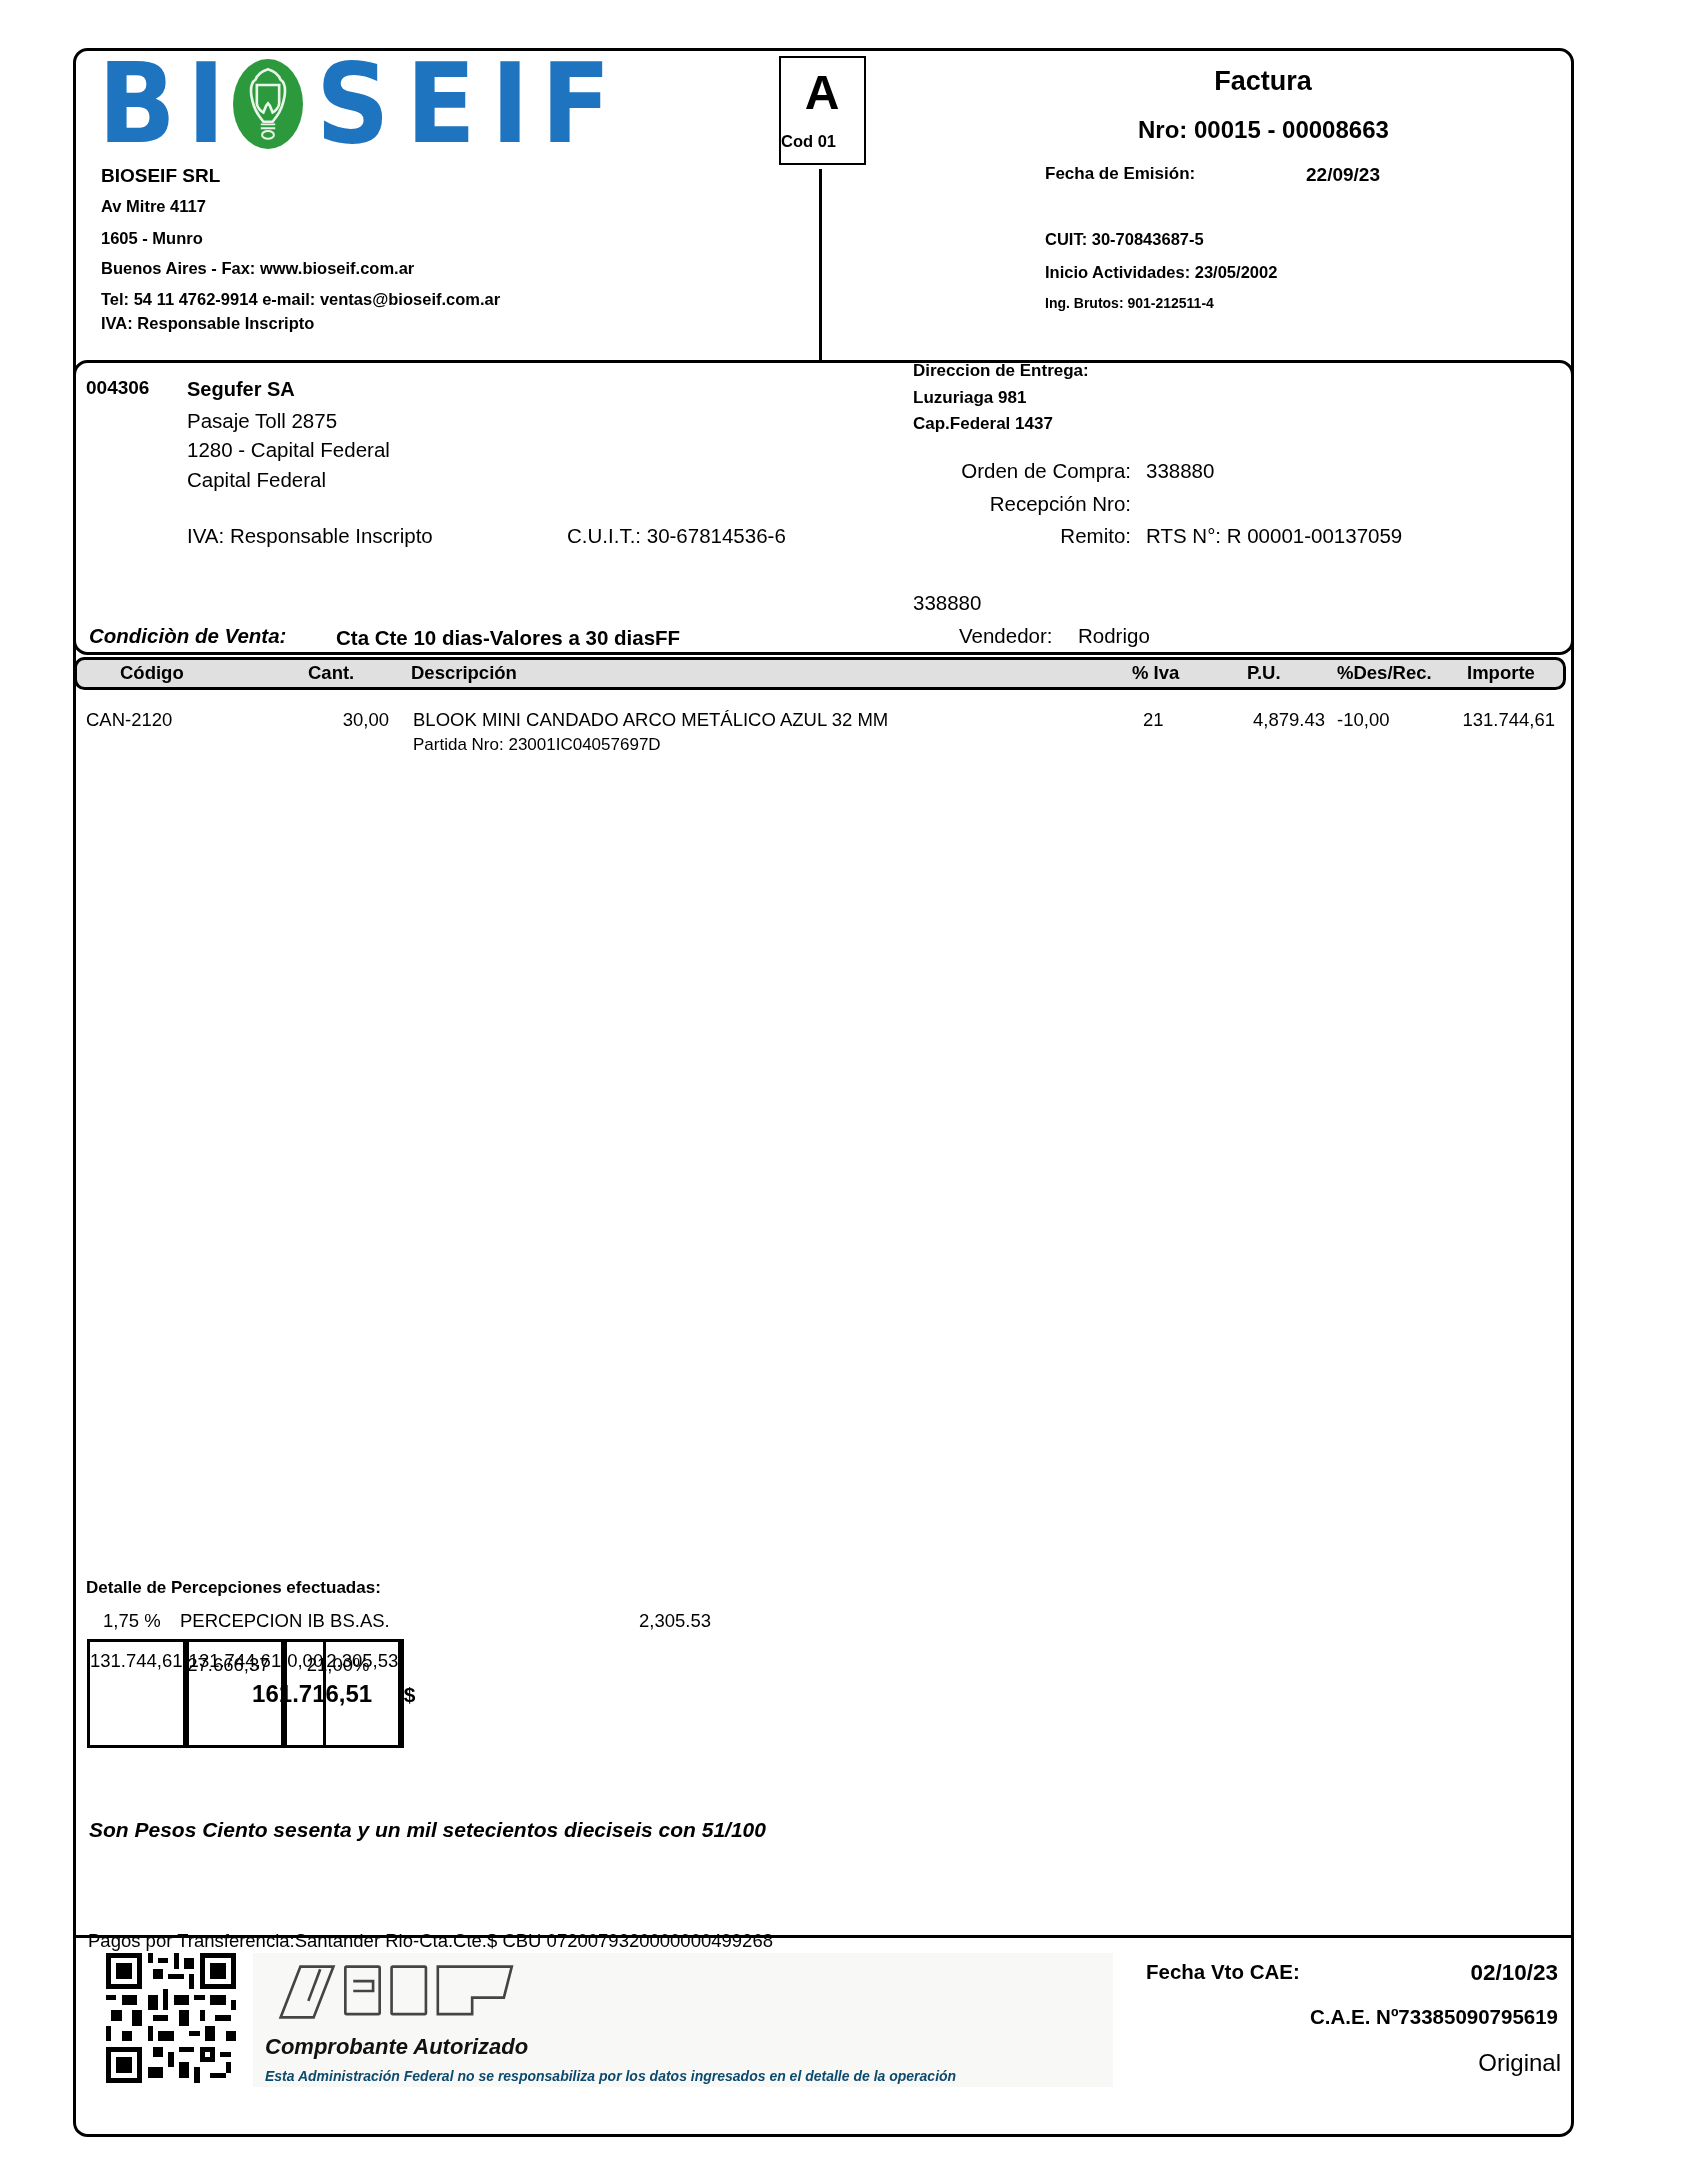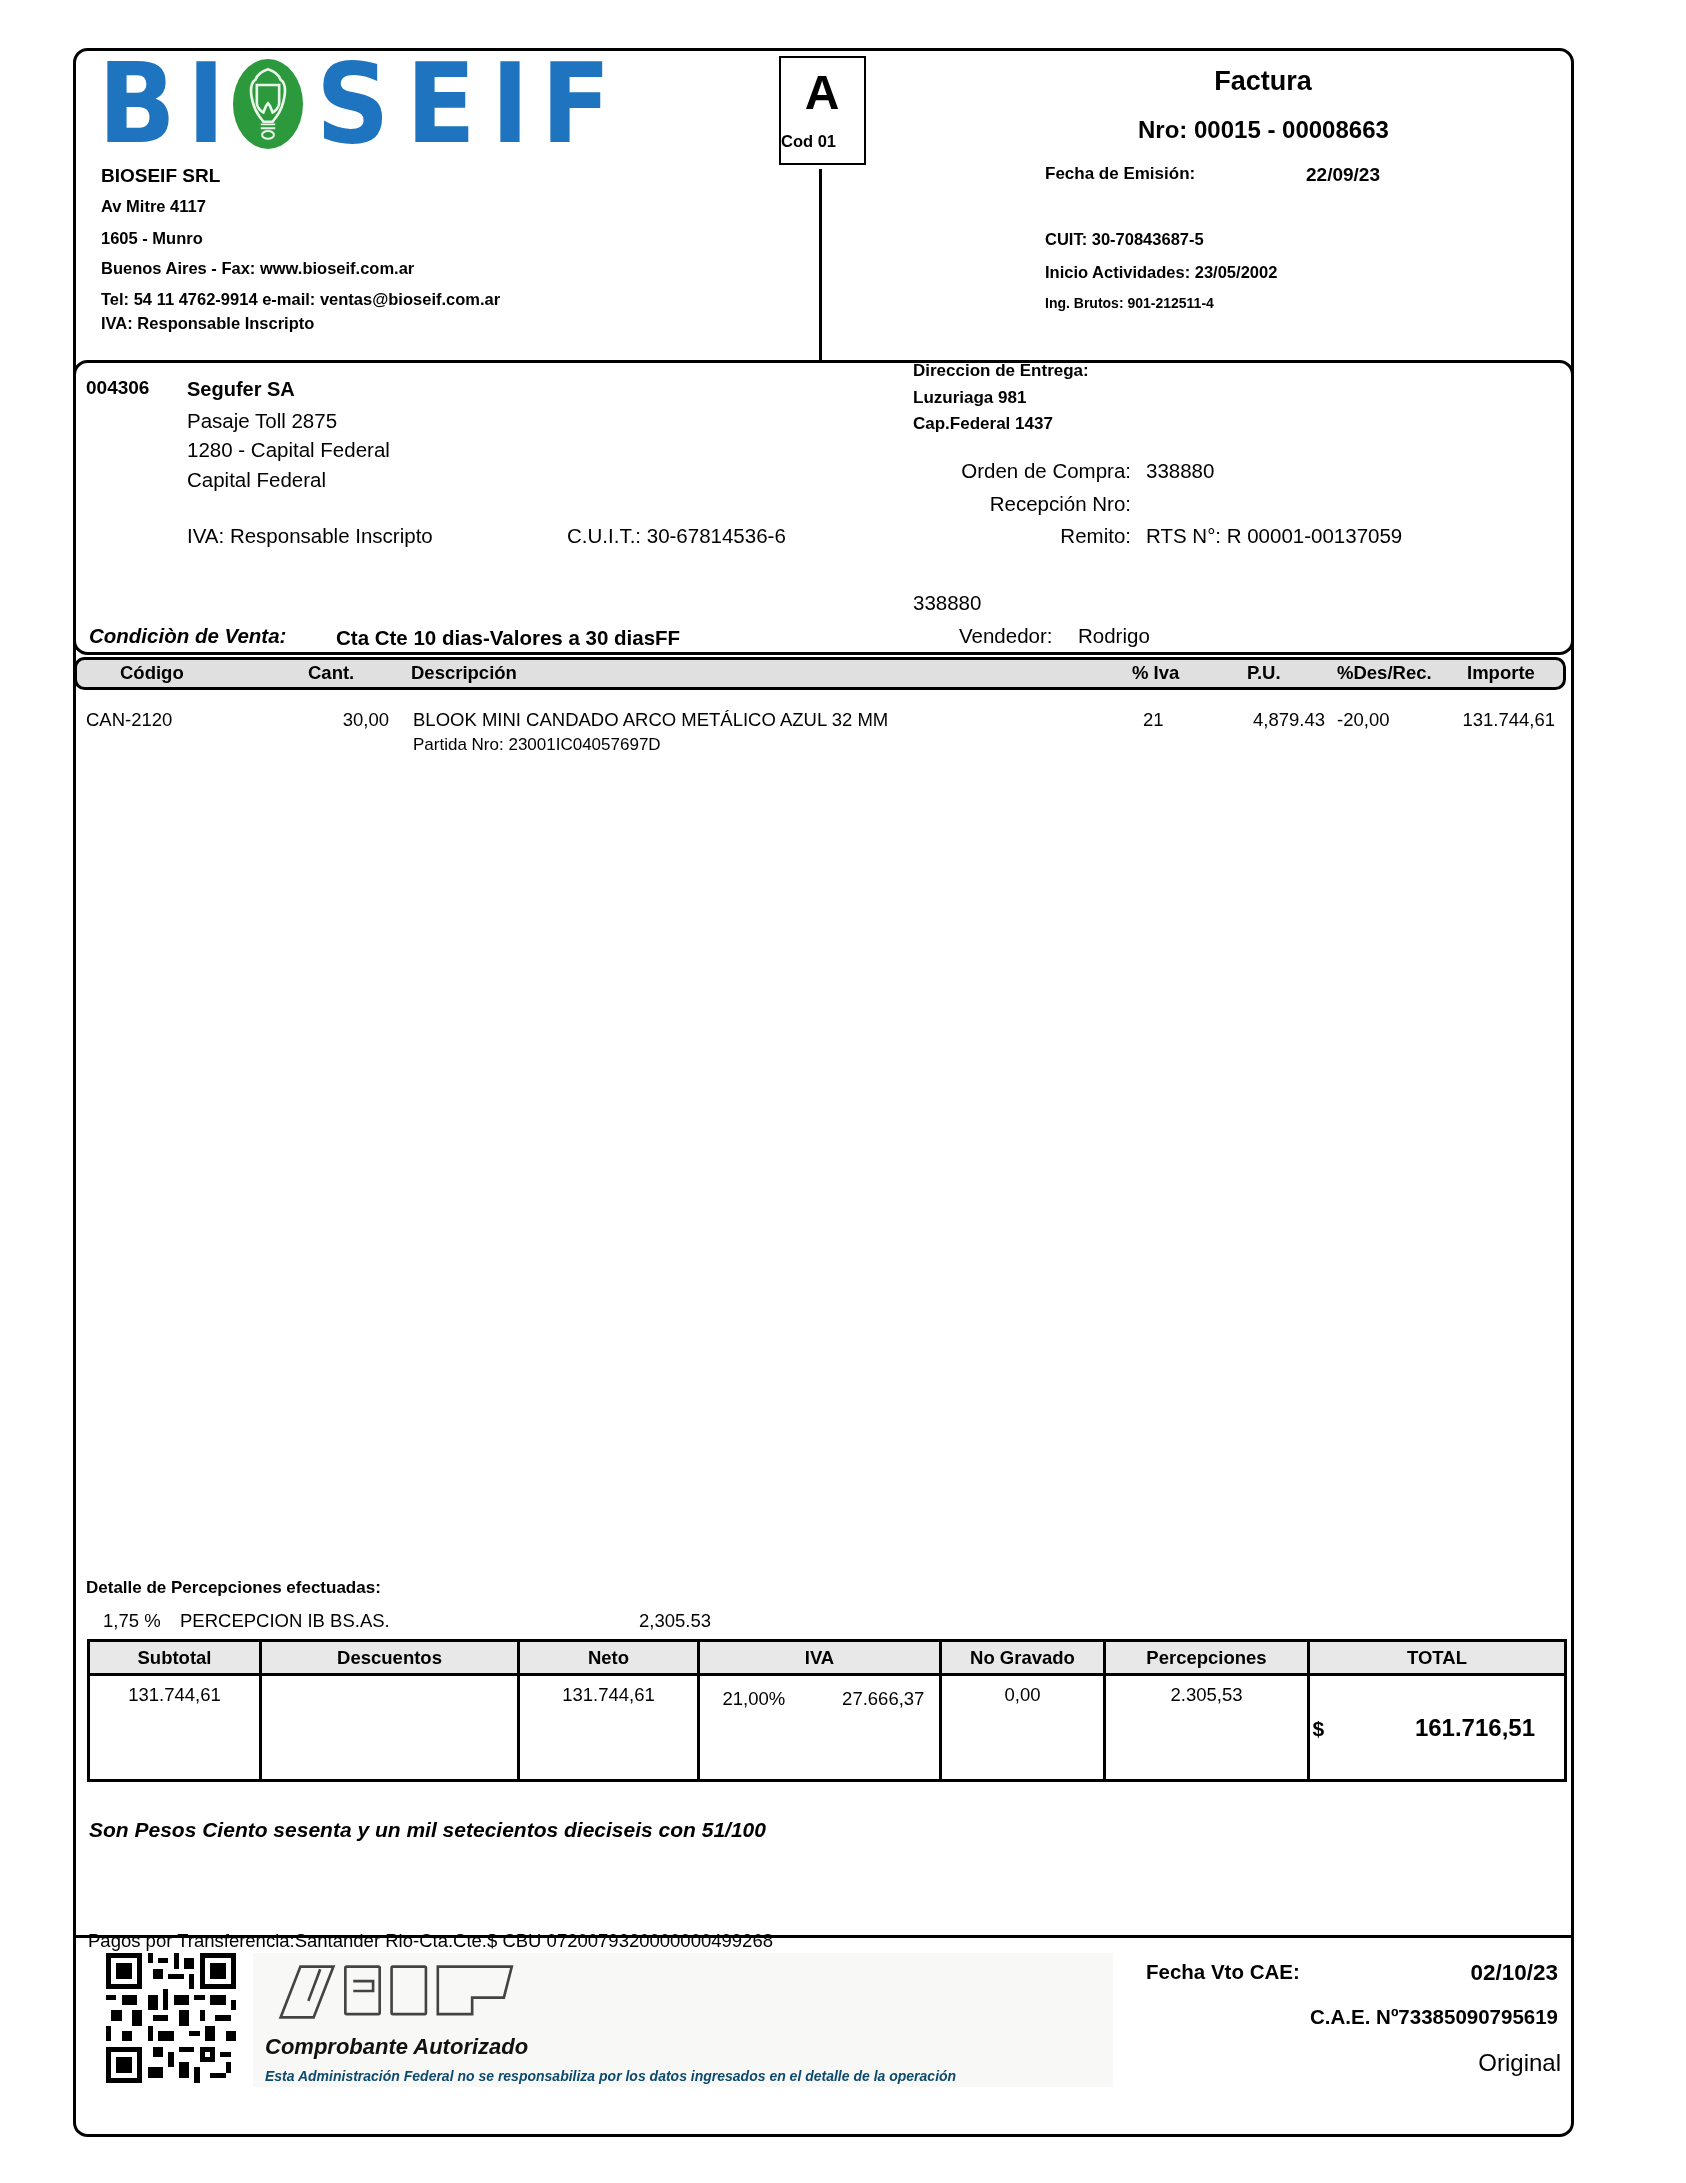--- a/index.html
+++ b/index.html
@@ -116,40 +116,31 @@
 <div class="abs b" style="left:1337px; top:662px; font-size:18.5px;">%Des/Rec.</div>
 <div class="abs b" style="left:1467px; top:662px; font-size:18.5px;">Importe</div>
 
 <div>
   <div class="abs" style="left:86px; top:709px; font-size:18.5px;">CAN-2120</div>
   <div class="abs" style="right:1298px; top:709px; font-size:18.5px;">30,00</div>
   <div class="abs" style="left:413px; top:709px; font-size:18.5px;">BLOOK MINI CANDADO ARCO METÁLICO AZUL 32 MM</div>
   <div class="abs" style="left:413px; top:735px; font-size:17px;">Partida Nro: 23001IC04057697D</div>
   <div class="abs" style="left:1143px; top:709px; font-size:18.5px;">21</div>
   <div class="abs" style="right:362px; top:709px; font-size:18.5px;">4,879.43</div>
-  <div class="abs" style="left:1337px; top:709px; font-size:18.5px;">-20,00</div>
+  <div class="abs" style="left:1337px; top:709px; font-size:18.5px;">-10,00</div>
   <div class="abs" style="right:132px; top:709px; font-size:18.5px;">131.744,61</div>
 </div>
 
 <div class="abs b" style="left:86px; top:1578px; font-size:17px;">Detalle de Percepciones efectuadas:</div>
 <div class="abs" style="left:103px; top:1610px; font-size:18.5px;">1,75 %</div>
 <div class="abs" style="left:180px; top:1610px; font-size:18.5px;">PERCEPCION IB BS.AS.</div>
 <div class="abs" style="left:639px; top:1610px; font-size:18.5px;">2,305.53</div>
 
 <table class="tot">
   <tbody>
-      <tr>
-    <td class="hd" style="width:172px;">Subtotal</td>
-    <td class="hd" style="width:258px;">Descuentos</td>
-    <td class="hd" style="width:180px;">Neto</td>
-    <td class="hd" style="width:242px;">IVA</td>
-    <td class="hd" style="width:164px;">No Gravado</td>
-    <td class="hd" style="width:204px;">Percepciones</td>
-    <td class="hd" style="width:257px;">TOTAL</td>
-  </tr>
   <tr>
     <td class="bd">131.744,61</td>
     <td class="bd"></td>
     <td class="bd">131.744,61</td>
     <td class="bd" style="position:relative; text-align:left;">
       <span style="position:absolute; left:22.5px; top:12px;">21,00%</span>
       <span style="position:absolute; right:14.6px; top:12px;">27.666,37</span>
     </td>
     <td class="bd">0,00</td>
     <td class="bd">2.305,53</td>

